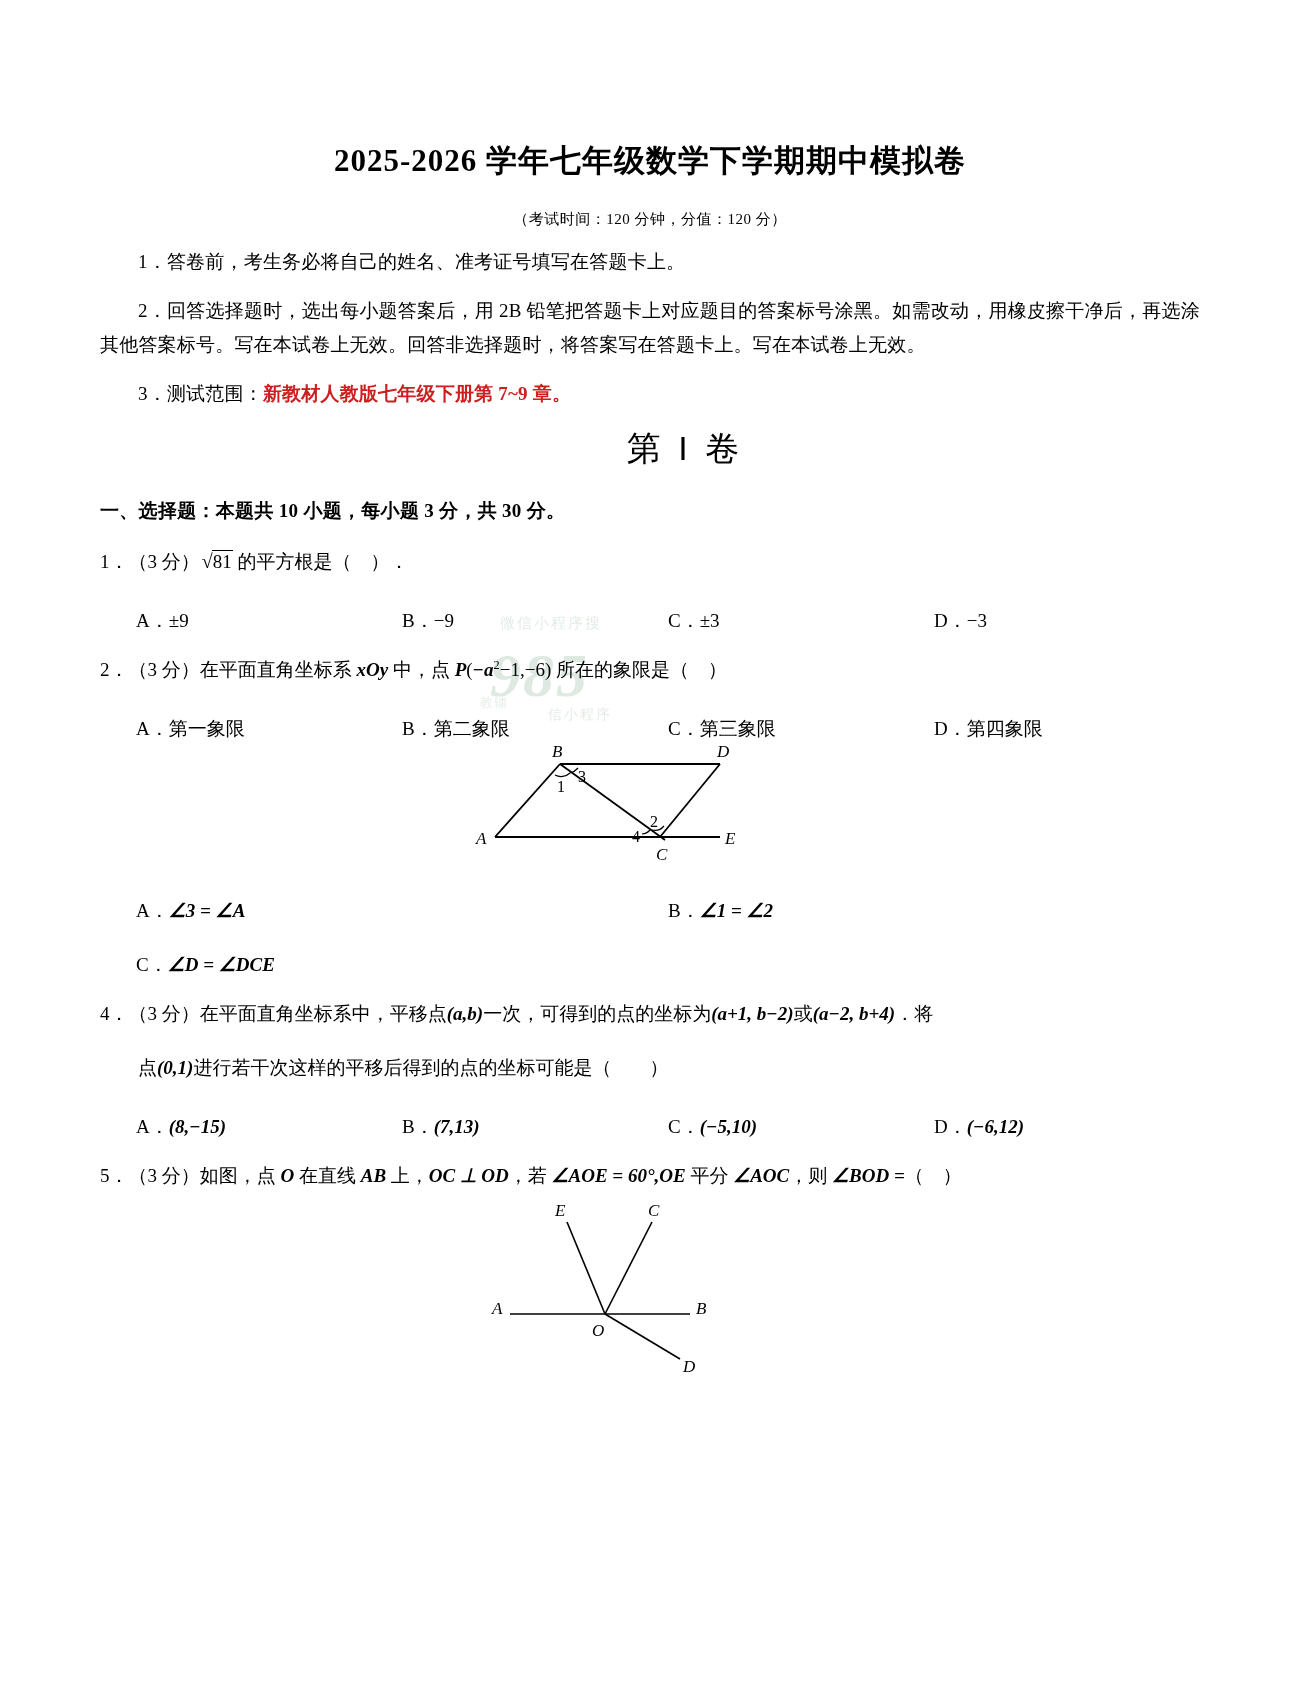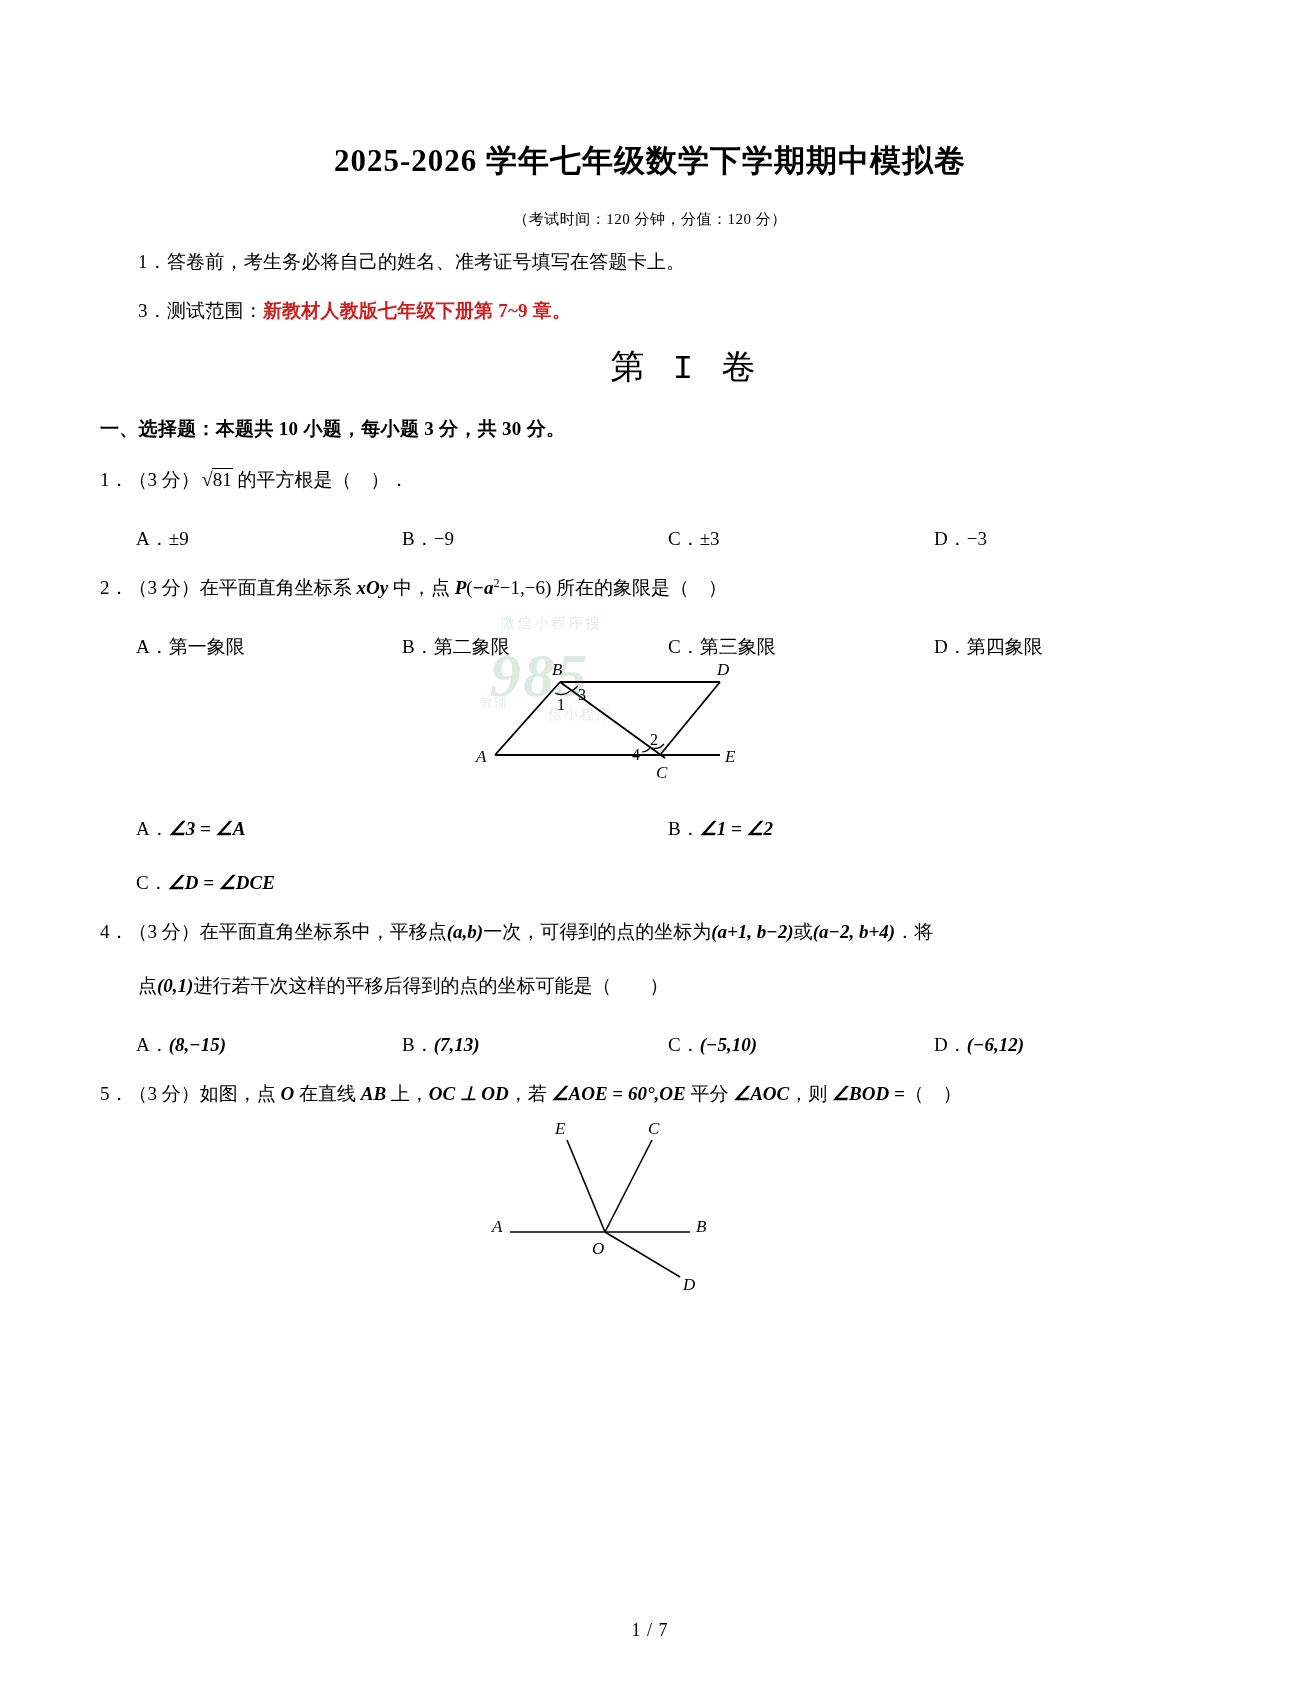--- a/index.html
+++ b/index.html
@@ -109,21 +109,21 @@
   .red {
     color: #cc1f1f;
     font-weight: bold;
   }
   .part-title {
     text-align: center;
     font-size: 34px;
     margin-top: 16px;
     margin-left: 70px;
     letter-spacing: 4px;
-    font-family: Liberation Mono, monospace;
+    font-family: Liberation Sans, sans-serif;
   }
   .section-head {
     font-size: 19px;
     font-weight: bold;
     margin-top: 26px;
     letter-spacing: 0.3px;
     position: relative;
     z-index: 2;
   }
 
@@ -204,20 +204,21 @@
 
   <div class="content">
 
     <h1 class="doc-title">2025-2026 学年七年级数学下学期期中模拟卷</h1>
 
     <div class="doc-subtitle">（考试时间：120 分钟，分值：120 分）</div>
 
 
     <div class="notice-item">1．答卷前，考生务必将自己的姓名、准考证号填写在答题卡上。</div>
 
+    <div class="notice-item">2．回答选择题时，选出每小题答案后，用 2B 铅笔把答题卡上对应题目的答案标号涂黑。如需改动，用橡皮擦干净后，再选涂其他答案标号。写在本试卷上无效。回答非选择题时，将答案写在答题卡上。写在本试卷上无效。</div>
 
     <div class="notice-item">
       <span>3．测试范围：</span><span class="red">新教材人教版七年级下册第 7~9 章。</span>
     </div>
 
     <div class="part-title">第 I 卷</div>
 
     <div class="section-head">一、选择题：本题共 10 小题，每小题 3 分，共 30 分。</div>
 
     <div class="q">
@@ -310,15 +311,14 @@
         <text x="548" y="22" font-size="17" font-style="italic" font-family="Liberation Serif, serif">C</text>
         <text x="392" y="120" font-size="17" font-style="italic" font-family="Liberation Serif, serif">A</text>
         <text x="596" y="120" font-size="17" font-style="italic" font-family="Liberation Serif, serif">B</text>
         <text x="492" y="142" font-size="17" font-style="italic" font-family="Liberation Serif, serif">O</text>
         <text x="583" y="178" font-size="17" font-style="italic" font-family="Liberation Serif, serif">D</text>
       </svg>
     </div>
 
   </div>
 
-  <div class="footer">1 / 7</div>
 
 </div>
 
 </body></html>

